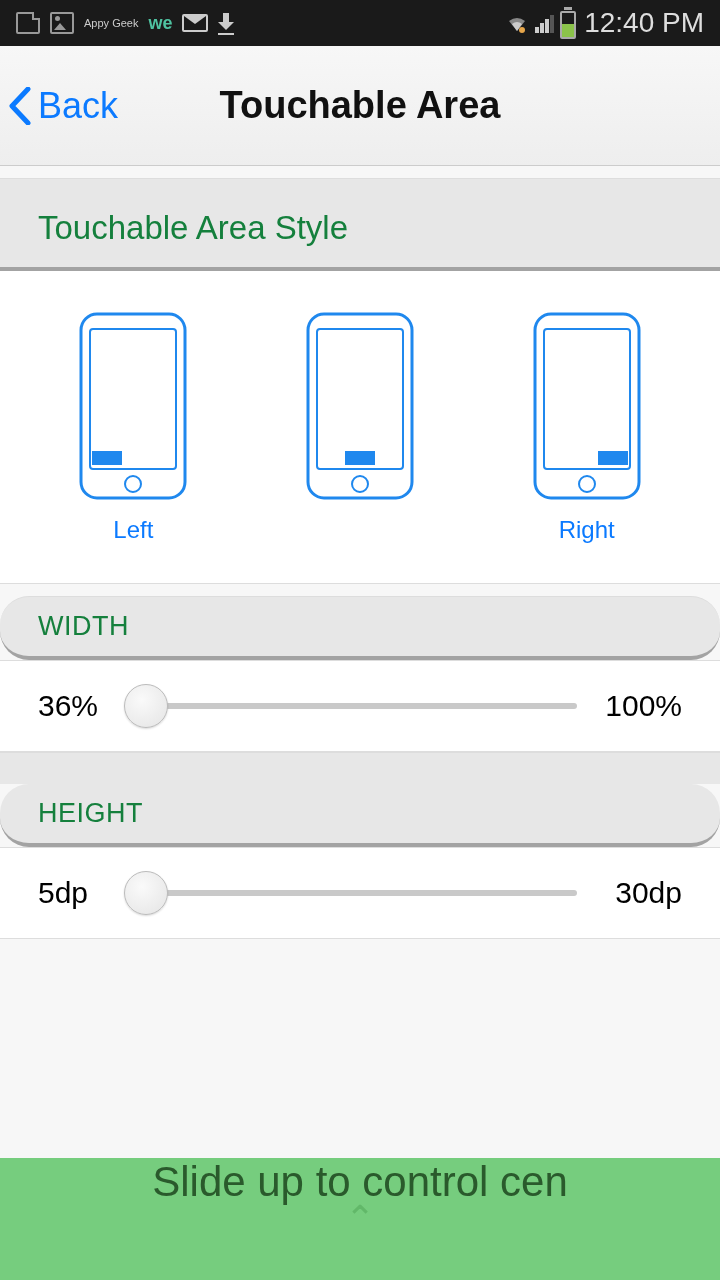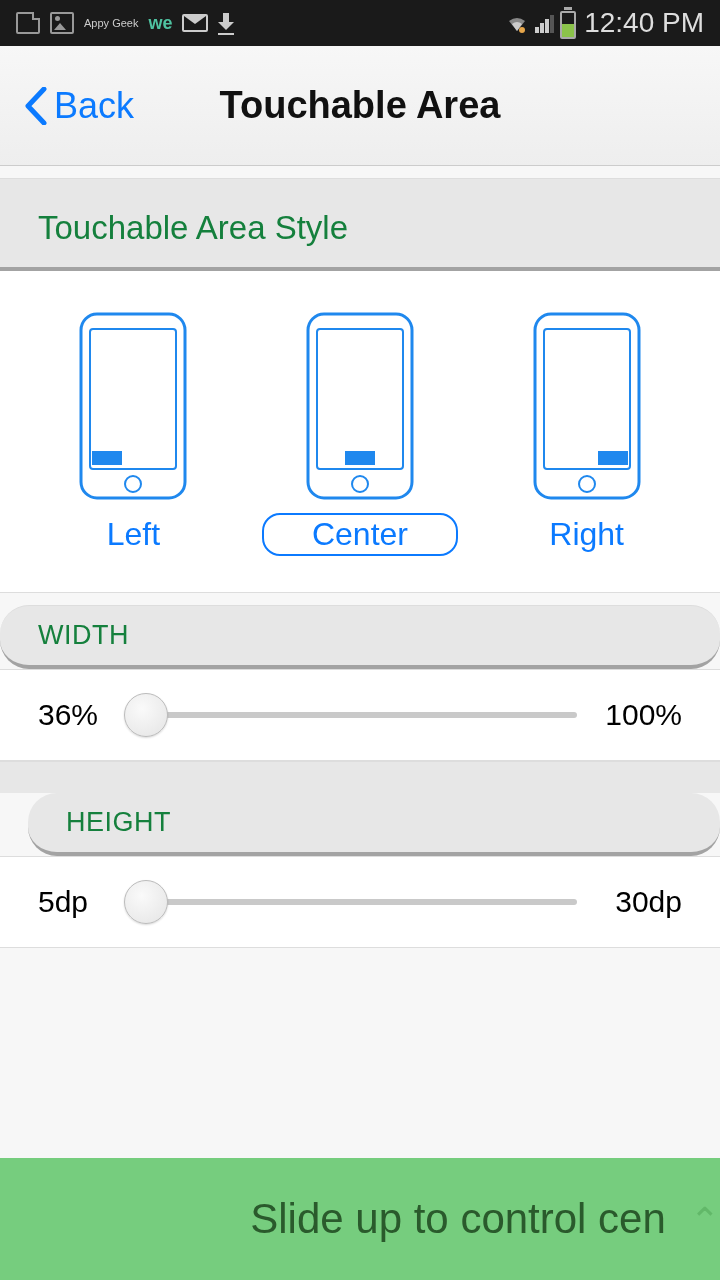--- a/index.html
+++ b/index.html
@@ -62,21 +62,21 @@
       position: relative;
     }
     .back-button {
       display: flex;
       align-items: center;
       gap: 6px;
       color: #0b7aff;
       font-size: 36px;
       font-weight: 400;
       position: absolute;
-      left: 24px;
+      left: 8px;
     }
     .back-button svg { width: 24px; height: 38px; }
     .header-title {
       flex: 1;
       text-align: center;
       font-size: 38px;
       font-weight: 700;
       color: #111;
     }
 
@@ -111,21 +111,21 @@
     .style-option {
       display: flex;
       flex-direction: column;
       align-items: center;
       gap: 12px;
       width: 200px;
     }
     .phone-svg { width: 110px; height: 190px; }
     .option-label {
       color: #0b7aff;
-      font-size: 32px;
+      font-size: 24px;
       font-weight: 500;
       padding: 3px 50px;
       border-radius: 18px;
       text-align: center;
     }
     .option-label.selected {
       border: 2px solid #0b7aff;
       padding: 1px 48px;
     }
 
@@ -169,29 +169,28 @@
 
     
     .bottom-hint {
       position: absolute;
       bottom: 0;
       left: 0;
       right: 0;
       height: 122px;
       background: #76cd7e;
       display: flex;
-      flex-direction: row;
-      align-items: center;
-      justify-content: flex-end;
+      flex-direction: column;
+      align-items: center;
+      justify-content: flex-start;
       color: #2a5a2c;
       font-size: 42px;
       font-weight: 400;
       overflow: hidden;
       white-space: nowrap;
-      gap: 24px;
     }
     .bottom-hint .arrow {
       font-size: 36px;
       line-height: 0.5;
       color: #62b869;
       margin-top: 4px;
     }
   </style>
 </head>
 <body>
@@ -262,21 +261,20 @@
     </svg>
     <span class="option-label">Left</span>
   </div>
   <div class="style-option">
     <svg class="phone-svg" viewBox="0 0 110 190">
       <rect x="3" y="3" width="104" height="184" rx="16" fill="none" stroke="#1f88ee" stroke-width="3"></rect>
       <rect x="12" y="18" width="86" height="140" rx="3" fill="none" stroke="#1f88ee" stroke-width="2"></rect>
       <circle cx="55" cy="173" r="8" fill="none" stroke="#1f88ee" stroke-width="2"></circle>
       <rect x="40" y="140" width="30" height="14" fill="#1f88ee"></rect>
     </svg>
-    <span class="option-label selected">Center</span>
   </div>
   <div class="style-option">
     <svg class="phone-svg" viewBox="0 0 110 190">
       <rect x="3" y="3" width="104" height="184" rx="16" fill="none" stroke="#1f88ee" stroke-width="3"></rect>
       <rect x="12" y="18" width="86" height="140" rx="3" fill="none" stroke="#1f88ee" stroke-width="2"></rect>
       <circle cx="55" cy="173" r="8" fill="none" stroke="#1f88ee" stroke-width="2"></circle>
       <rect x="66" y="140" width="30" height="14" fill="#1f88ee"></rect>
     </svg>
     <span class="option-label">Right</span>
   </div>
@@ -286,21 +284,21 @@
 <div class="slider-section">
   <span class="slider-label">36%</span>
   <div class="slider-track">
     <div class="slider-thumb"></div>
   </div>
   <span class="slider-label right">100%</span>
 </div>
 
 <div class="gap"></div>
 
-<div class="section-header cap" style="margin-top:0;border-top:none;margin-left:28px;">HEIGHT</div>
+<div class="section-header cap" style="margin-top:0;border-top:none;">HEIGHT</div>
 <div class="slider-section">
   <span class="slider-label">5dp</span>
   <div class="slider-track">
     <div class="slider-thumb"></div>
   </div>
   <span class="slider-label right">30dp</span>
 </div>
 
 <div class="bottom-hint">
   <span>Slide up to control cen</span>

